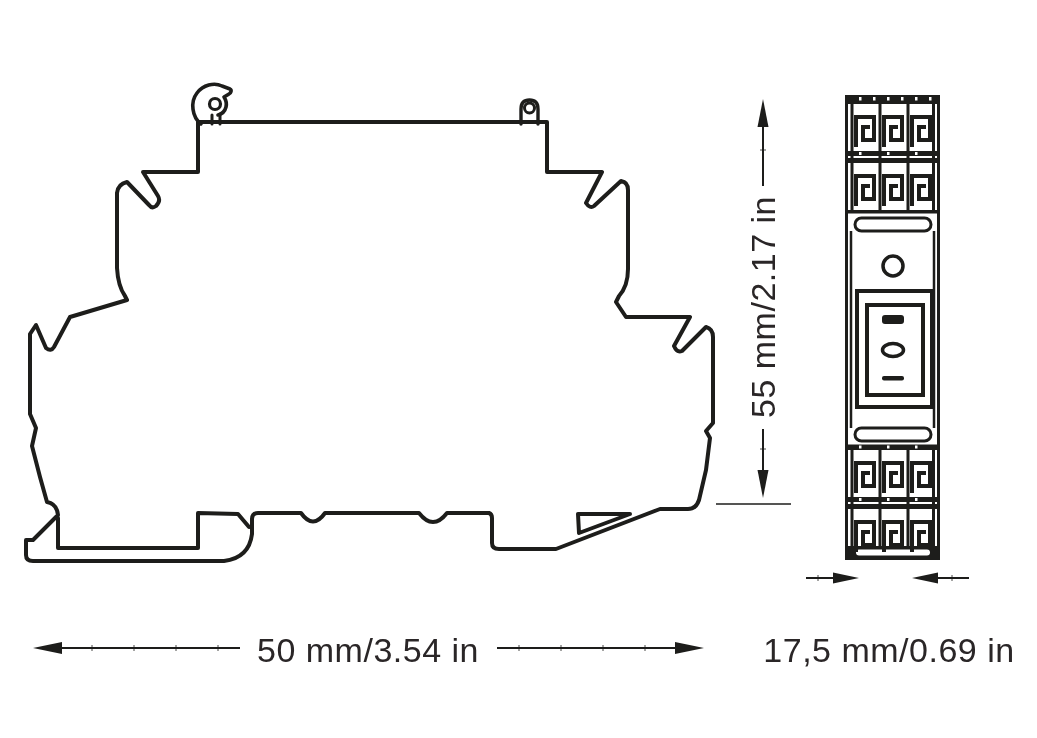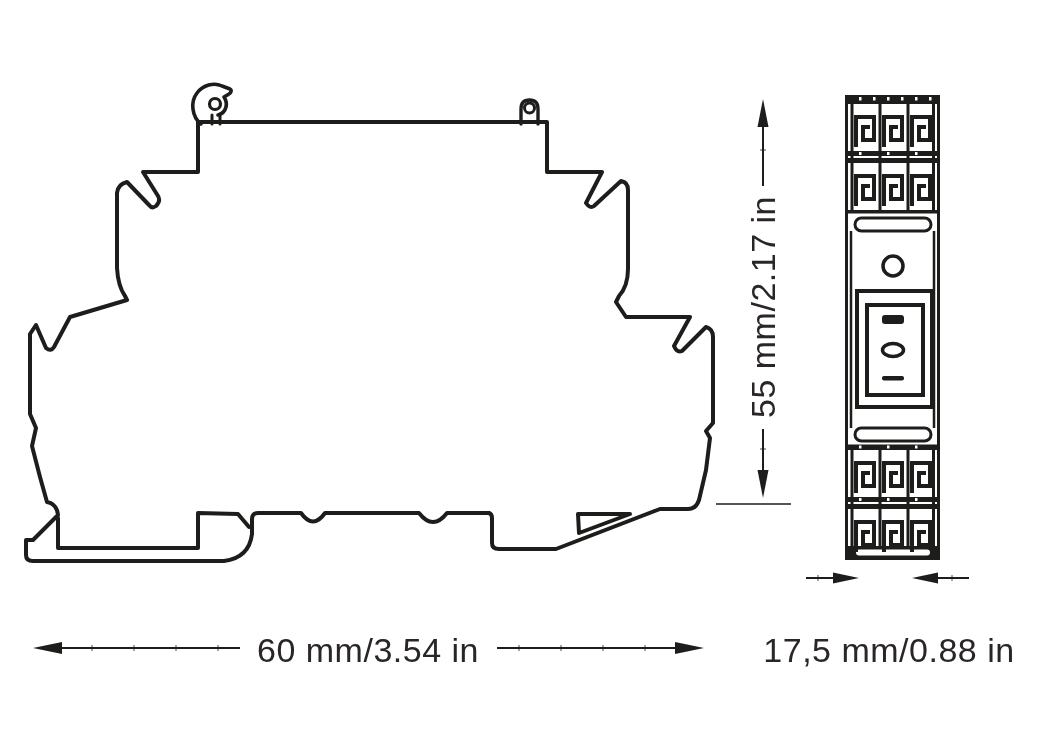--- a/index.html
+++ b/index.html
@@ -179,19 +179,19 @@
     </g>
 
     <g stroke="#1d1d1b" fill="#1d1d1b">
       <path d="M806,578 H834 M937,578 H969" stroke-width="2" fill="none"></path>
       <path d="M818,575 V581 M952,575 V581" stroke-width="0.8" fill="none"></path>
       <polygon points="859,578 833,572.5 833,583.5" stroke="none"></polygon>
       <polygon points="912,578 938,572.5 938,583.5" stroke="none"></polygon>
     </g>
   </svg>
 
-  <div class="dim-label" style="left:368px; top:650px;">60 mm/3.54 in</div>
+  <div class="dim-label" style="left:368px; top:650px;">50 mm/3.54 in</div>
 
   <div class="dim-label vertical" style="left:763px; top:307px;">55 mm/2.17 in</div>
 
-  <div class="dim-label" style="left:889px; top:650px;">17,5 mm/0.88 in</div>
+  <div class="dim-label" style="left:889px; top:650px;">17,5 mm/0.69 in</div>
 
 </div>
 
 </body></html>

